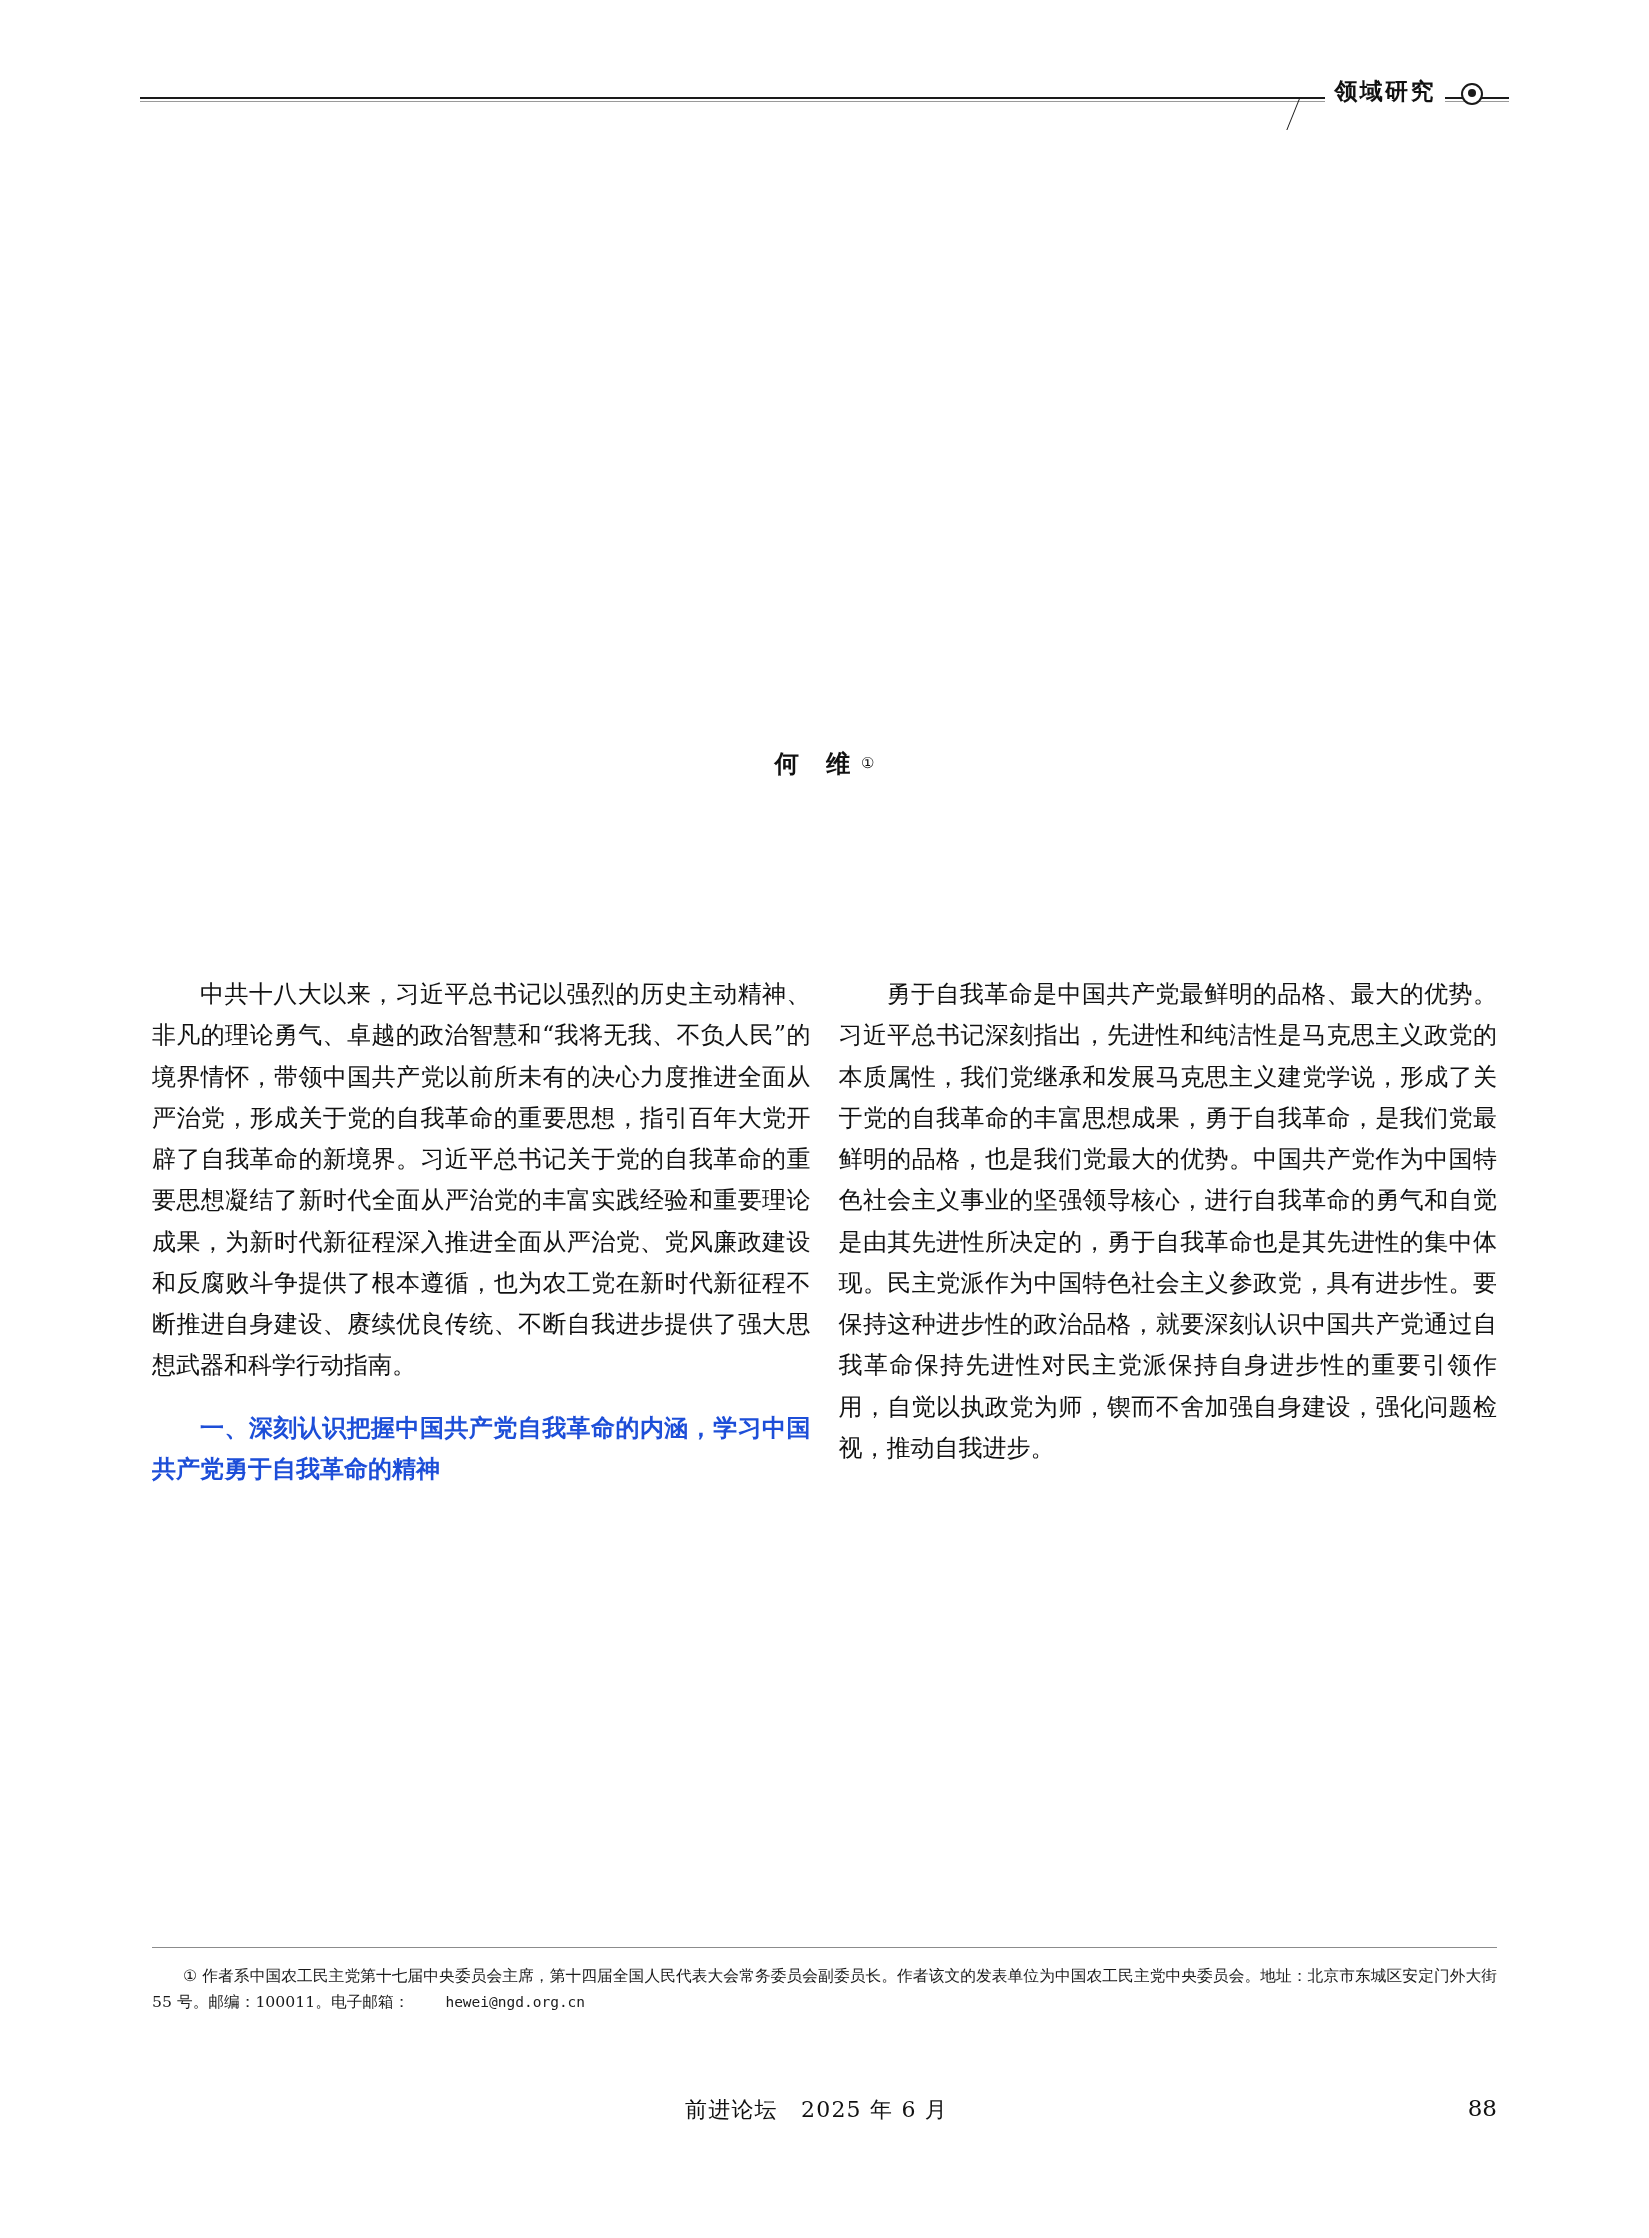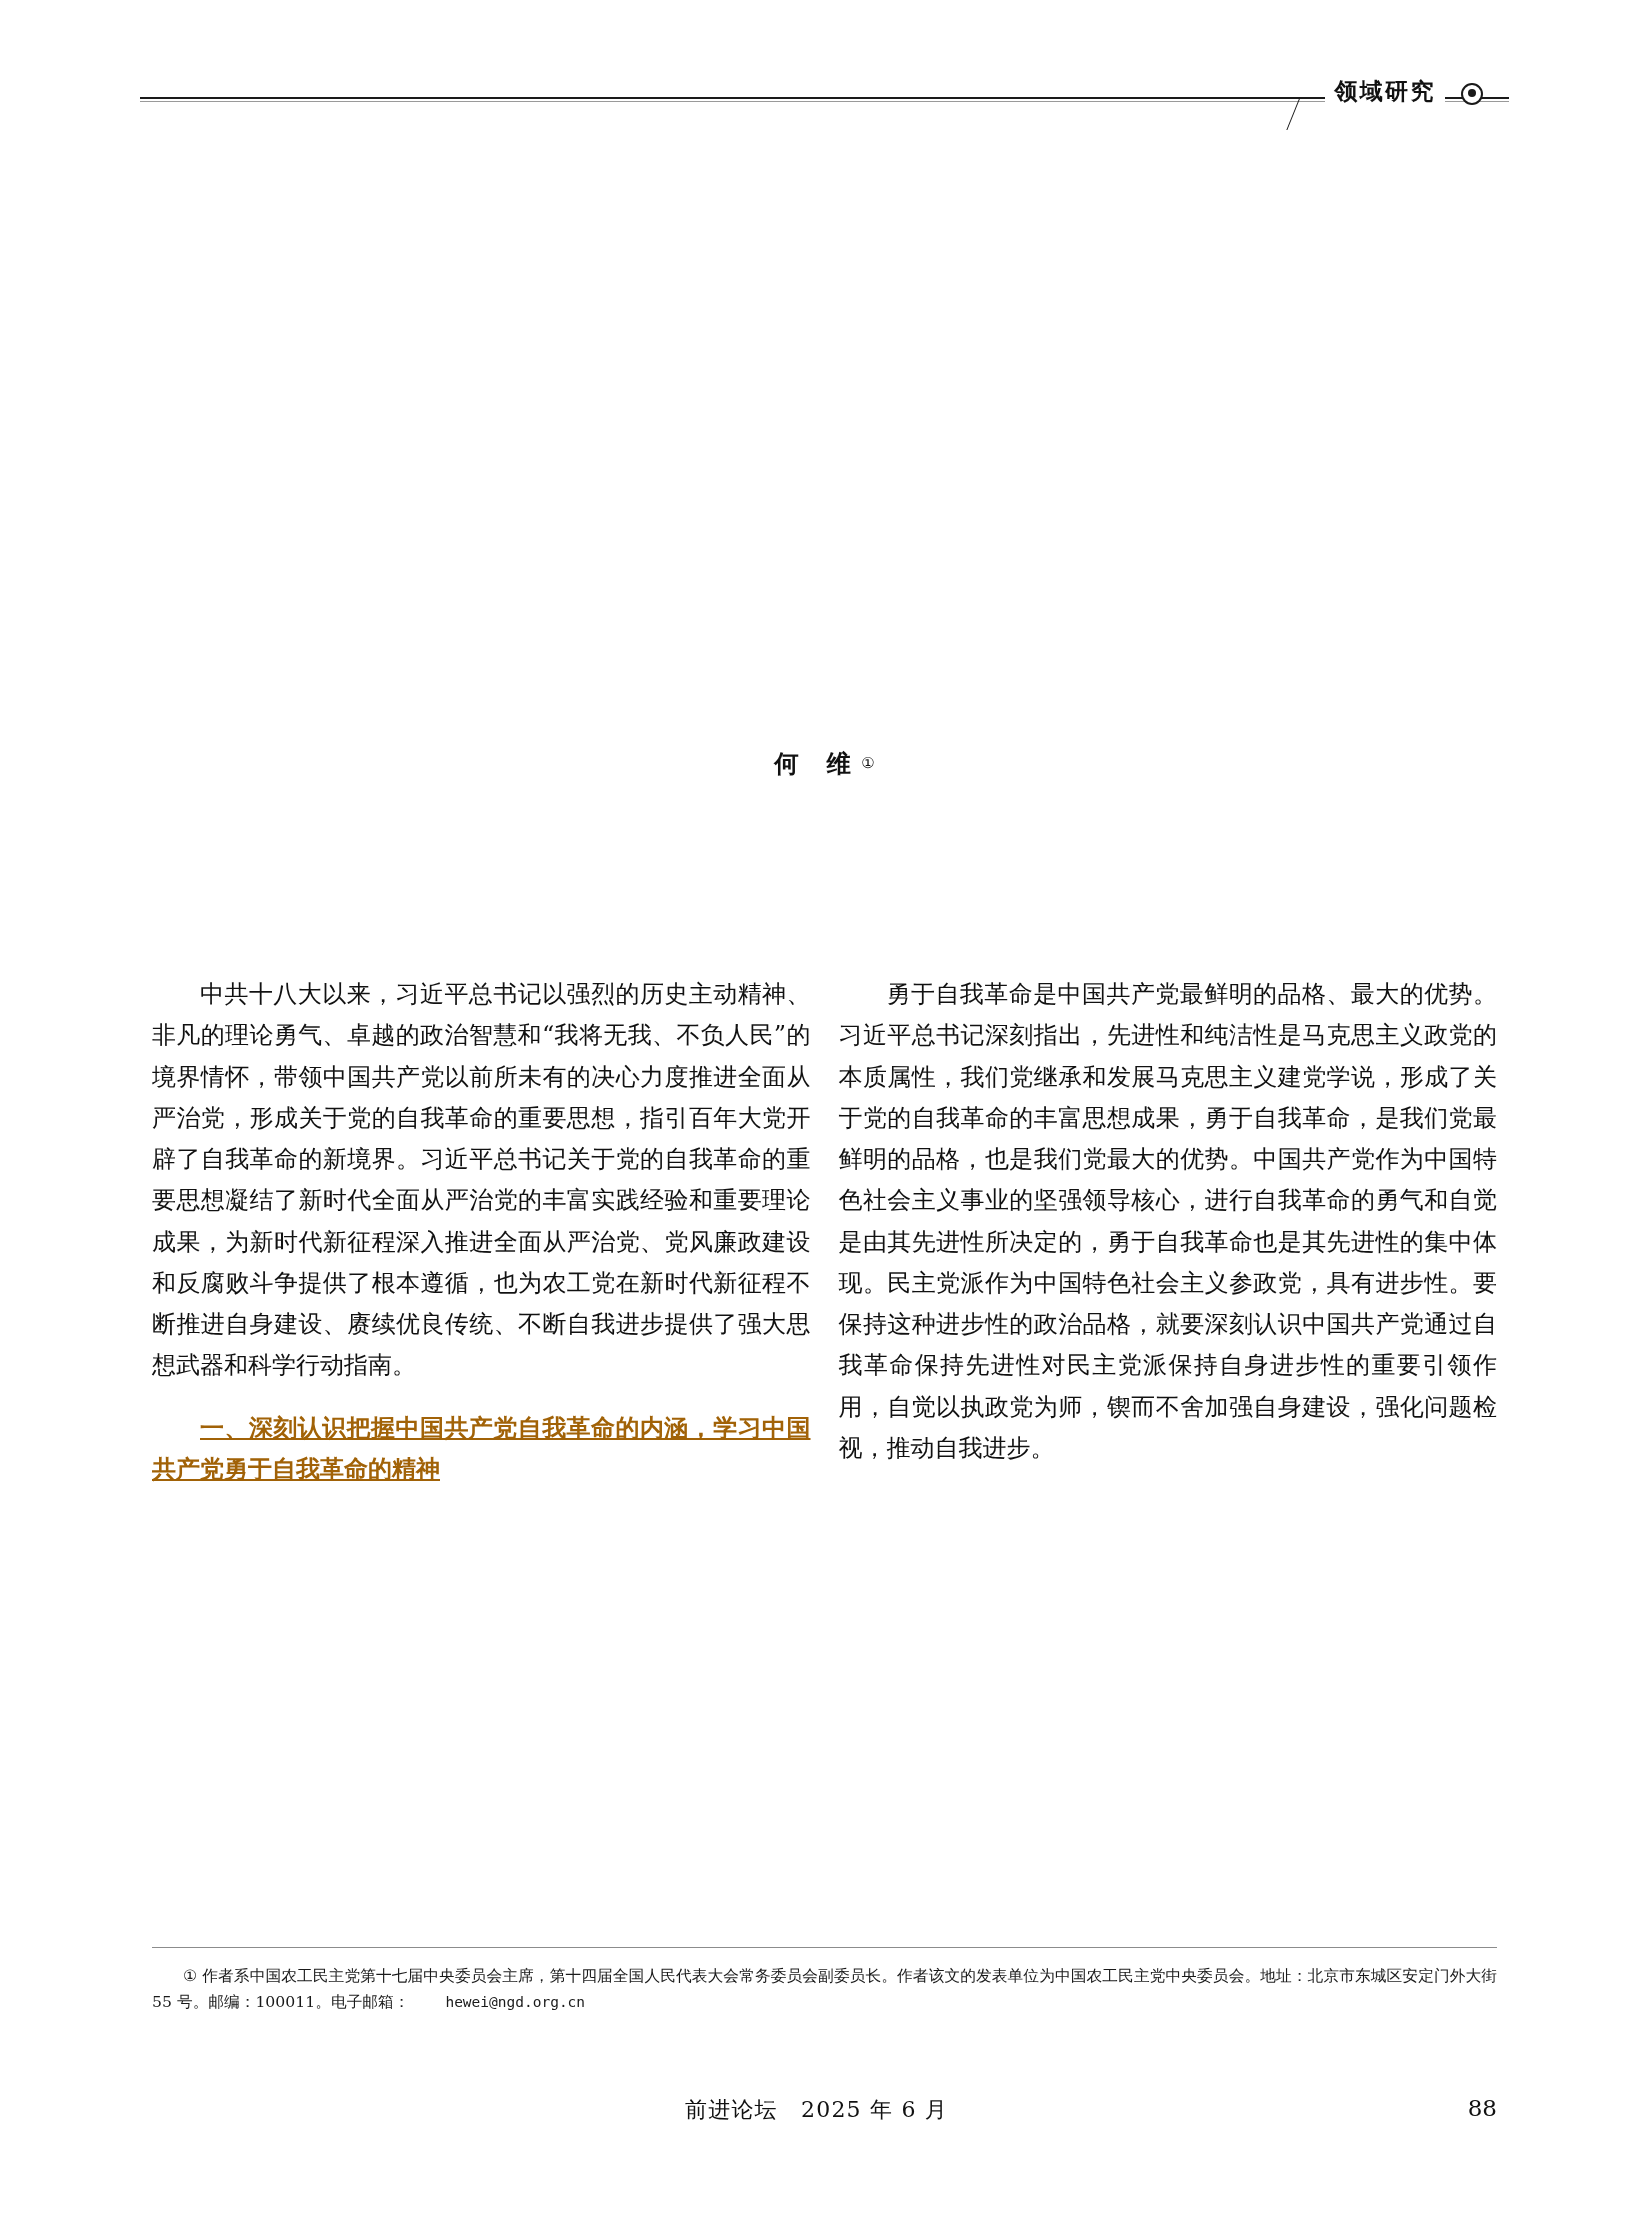--- a/index.html
+++ b/index.html
@@ -111,21 +111,21 @@
 
   .author-block {
     position: absolute;
     left: 140px;
     right: 140px;
     top: 748px;
     text-align: center;
   }
   .author-name {
     display: inline-block;
-    font-family: Liberation Sans, sans-serif;
+    font-family: Liberation Serif, serif;
     font-weight: bold;
     font-size: 24.4px;
     letter-spacing: 10.5px;
     color: #111;
   }
   .author-mark {
     font-family: "Liberation Serif", serif;
     font-size: 15px;
     vertical-align: super;
     font-weight: normal;
@@ -157,22 +157,21 @@
     color: #111;
   }
   p.heading {
     margin: 20px 0 0 0;
     font-family: "Liberation Sans", "DejaVu Sans", sans-serif;
     font-weight: bold;
     font-size: 24px;
     line-height: 1.72;
     text-align: justify;
     text-indent: 48px;
-    color: #a16207;
-    text-decoration: underline;
+    color: #1d4ed8;
   }
 
   
   .footnote {
     position: absolute;
     left: 152px;
     right: 152px;
     top: 1947px;
   }
   .footnote-rule {

